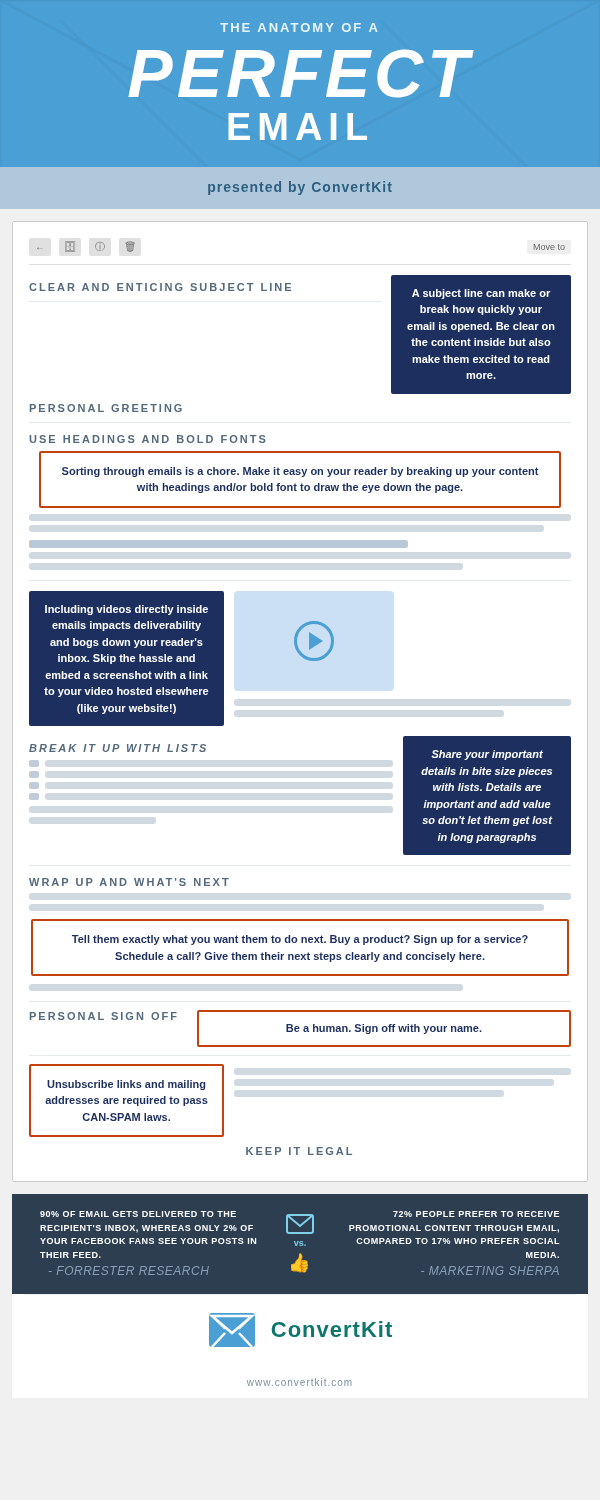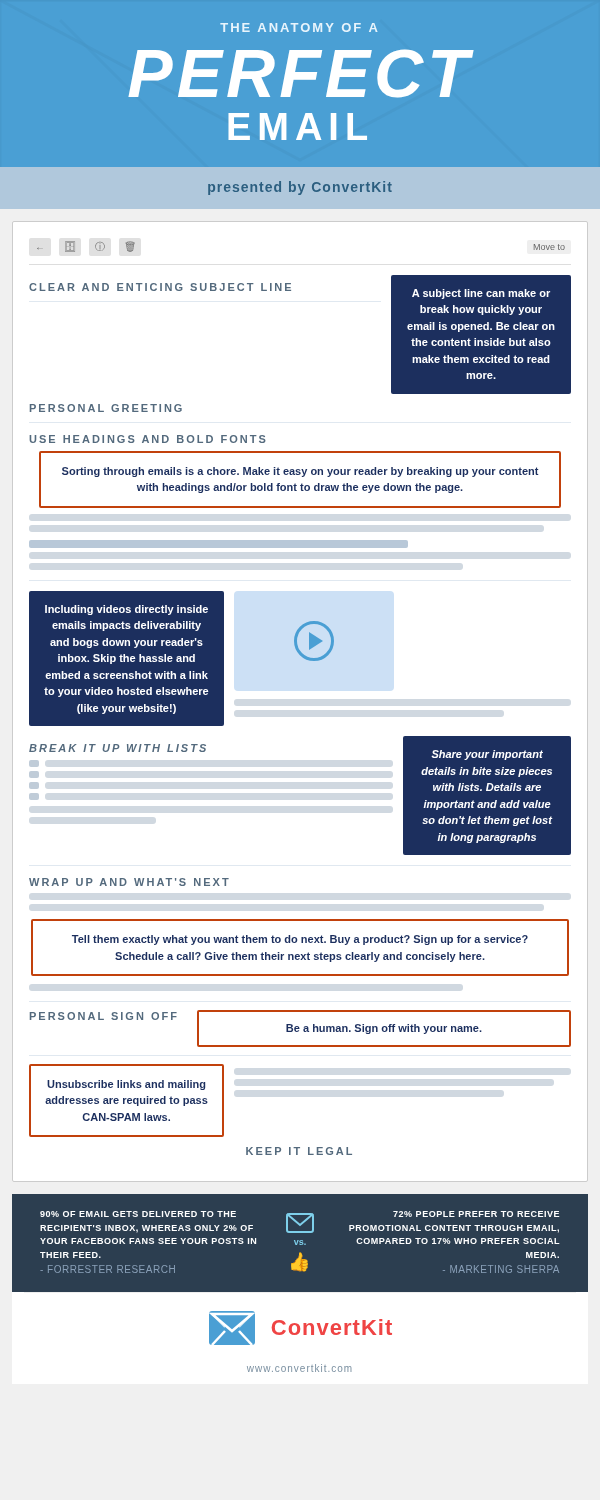--- a/index.html
+++ b/index.html
@@ -249,22 +249,24 @@
       color: white;
       font-size: 9px;
       font-weight: 700;
       letter-spacing: 0.5px;
       text-transform: uppercase;
       text-align: left;
       line-height: 1.5;
     }
     .stat-source {
       color: #8aa0b8;
+      font-style: italic;
       font-weight: 400;
-      font-size: 10px;
+      font-size: 12px;
+      margin-left: 8px;
     }
     .stat-icons {
       display: flex;
       flex-direction: column;
       align-items: center;
       gap: 4px;
       font-size: 10px;
       color: #7ecfea;
       flex-shrink: 0;
     }
@@ -298,27 +300,28 @@
     .footer-brand {
       display: flex;
       flex-direction: column;
     }
     .footer-brand-name {
       font-size: 22px;
       font-weight: 900;
       color: #2c3e50;
       letter-spacing: 1px;
     }
-    .footer-brand-name span { color: #ef4444; }
+    .footer-brand-name span { color: #0f766e; }
     .footer-url {
       color: #7a8fa0;
       font-size: 10px;
       text-align: center;
       padding-bottom: 10px;
       letter-spacing: 1px;
+      margin-top: 12px;
     }
     .thumb-icon {
       display: inline-block;
       font-size: 18px;
       color: #4a9fd4;
     }
 
     .bottom-wrapper {
       background: #2c3e50;
       padding-bottom: 0;

